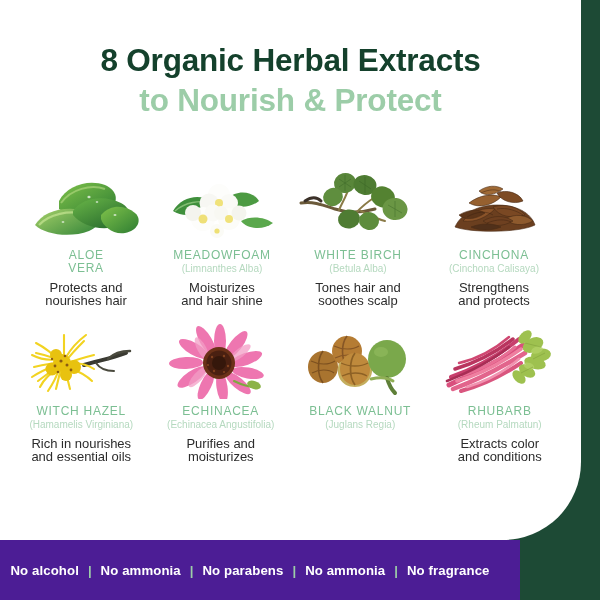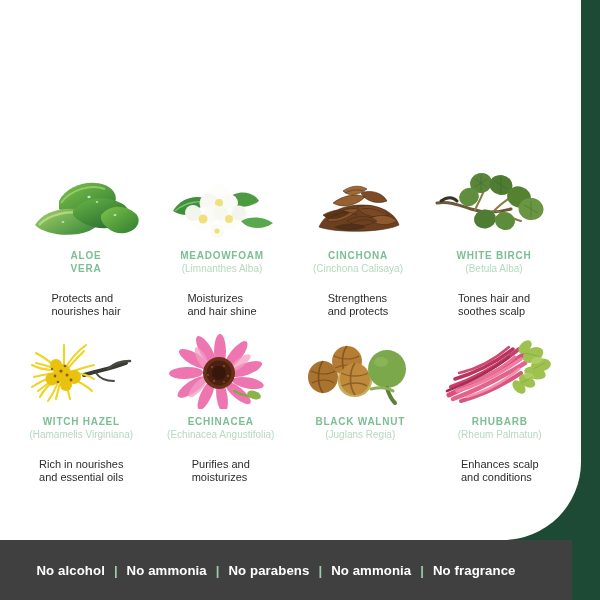--- a/index.html
+++ b/index.html
@@ -93,49 +93,50 @@
     height: 80px;
     position: relative;
     display: flex;
     align-items: flex-end;
     justify-content: center;
   }
   .art svg { display: block; }
 
   .name {
     margin-top: 6px;
-    font-size: 10px;
-    font-weight: bold;
+    font-size: 12px;
+    font-weight: normal;
     letter-spacing: 0.75px;
     color: #7cbf93;
-    text-align: left;
+    text-align: right;
     line-height: 13px;
     text-transform: uppercase;
   }
   .latin {
     font-size: 10px;
     color: #b5d9bf;
     text-align: left;
     line-height: 13px;
   }
   .desc {
-    margin-top: 17px;
-    font-size: 11px;
+    margin-top: 7px;
+    font-size: 13px;
     color: #2c2c2c;
+    text-align: center;
     line-height: 12.5px;
   }
 
   
   #footer {
     position: absolute;
     left: 0;
     bottom: 0;
-    width: 572px;
+    width: 520px;
     height: 60px;
-    background: #404040;
+    background: #4c1d95;
     display: flex;
     align-items: center;
     justify-content: center;
     z-index: 6;
   }
   .footer-inner {
     display: flex;
     align-items: center;
     transform: translateX(-10px);
   }
@@ -154,20 +155,24 @@
   }
 </style>
 </head>
 <body>
 
 <div id="page">
 
   <div id="card"></div>
   <div id="card-skirt"></div>
 
+  <div class="headline">
+    <div class="headline-l1">8 Organic Herbal Extracts</div>
+    <div class="headline-l2">to Nourish &amp; Protect</div>
+  </div>
 
   <div id="grid">
 
     <div class="row">
 
       <div class="cell">
         <div class="art">
           <svg width="118" height="80" viewBox="0 0 118 80">
             <defs>
               <linearGradient id="aloeA" x1="0" y1="0" x2="1" y2="1">
@@ -239,51 +244,20 @@
         <div class="latin">(Limnanthes Alba)</div>
         <div class="desc">
           <span>Moisturizes</span><br>
           <span>and hair shine</span>
         </div>
       </div>
 
       <div class="cell">
         <div class="art">
           <svg width="118" height="80" viewBox="0 0 118 80">
-            <g stroke="#4a2c16" stroke-width="0.6">
-              <path d="M20 64 C26 50 44 42 62 42 C82 42 96 50 100 62 C84 70 36 70 20 64 Z" fill="#6b3f1f"></path>
-              <path d="M28 58 C36 48 50 44 60 46 C52 54 40 60 28 58 Z" fill="#8a5329"></path>
-              <path d="M58 44 C70 40 84 44 90 52 C78 56 64 54 58 44 Z" fill="#7a4823"></path>
-              <path d="M34 40 C44 32 58 30 66 34 C58 42 44 46 34 40 Z" fill="#96602f"></path>
-              <path d="M62 30 C72 26 84 30 88 38 C78 42 66 38 62 30 Z" fill="#7d4b24"></path>
-              <path d="M44 28 C52 22 62 22 68 26 C60 32 50 34 44 28 Z" fill="#a06a35"></path>
-              <path d="M24 52 C34 46 44 46 50 50 C42 56 30 58 24 52 Z" fill="#5c3519"></path>
-              <path d="M70 56 C80 50 92 52 98 58 C88 64 76 62 70 56 Z" fill="#8e5a2d"></path>
-              <path d="M48 58 C58 52 70 52 78 58 C68 64 56 64 48 58 Z" fill="#6e4020"></path>
-              <path d="M36 64 C46 60 58 60 66 64 C56 68 44 68 36 64 Z" fill="#50301a"></path>
-            </g>
-            <g stroke="#3a2110" stroke-width="0.8" opacity="0.55" fill="none">
-              <path d="M32 54 C42 48 52 48 58 52"></path>
-              <path d="M62 46 C72 44 82 48 88 52"></path>
-              <path d="M46 30 C54 26 62 26 66 29"></path>
-              <path d="M52 60 C62 56 70 56 76 59"></path>
-            </g>
-          </svg>
-        </div>
-        <div class="name">CINCHONA</div>
-        <div class="latin">(Cinchona Calisaya)</div>
-        <div class="desc">
-          <span>Strengthens</span><br>
-          <span>and protects</span>
-        </div>
-      </div>
-
-      <div class="cell">
-        <div class="art">
-          <svg width="118" height="80" viewBox="0 0 118 80">
             <path d="M2 40 C14 38 24 42 36 46 C48 50 62 50 76 46" stroke="#6b5a3a" stroke-width="3" fill="none" stroke-linecap="round"></path>
             <path d="M6 38 C12 34 18 34 22 38" stroke="#3b3128" stroke-width="3" fill="none" stroke-linecap="round"></path>
             <path d="M40 47 C44 38 48 32 50 24" stroke="#8a7a47" stroke-width="2" fill="none" stroke-linecap="round"></path>
             <path d="M58 49 C64 42 70 38 76 34" stroke="#8a7a47" stroke-width="2" fill="none" stroke-linecap="round"></path>
             <path d="M62 48 C70 52 78 56 86 58" stroke="#8a7a47" stroke-width="2" fill="none" stroke-linecap="round"></path>
             <ellipse cx="46" cy="20" rx="11" ry="10" fill="#59863a" transform="rotate(-14 46 20)"></ellipse>
             <ellipse cx="66" cy="22" rx="11.5" ry="10" fill="#4e7c32" transform="rotate(10 66 22)"></ellipse>
             <ellipse cx="34" cy="34" rx="10" ry="9" fill="#5f8e3e" transform="rotate(-20 34 34)"></ellipse>
             <ellipse cx="84" cy="34" rx="12" ry="10.5" fill="#548231" transform="rotate(16 84 34)"></ellipse>
             <ellipse cx="96" cy="46" rx="12.5" ry="11" fill="#6a9644" transform="rotate(8 96 46)"></ellipse>
@@ -294,20 +268,51 @@
               <path d="M66 14 L66 30 M60 18 L72 26"></path>
               <path d="M96 38 L96 54 M89 42 L103 50"></path>
             </g>
           </svg>
         </div>
         <div class="name">WHITE BIRCH</div>
         <div class="latin">(Betula Alba)</div>
         <div class="desc">
           <span>Tones hair and</span><br>
           <span>soothes scalp</span>
+        </div>
+      </div>
+
+      <div class="cell">
+        <div class="art">
+          <svg width="118" height="80" viewBox="0 0 118 80">
+            <g stroke="#4a2c16" stroke-width="0.6">
+              <path d="M20 64 C26 50 44 42 62 42 C82 42 96 50 100 62 C84 70 36 70 20 64 Z" fill="#6b3f1f"></path>
+              <path d="M28 58 C36 48 50 44 60 46 C52 54 40 60 28 58 Z" fill="#8a5329"></path>
+              <path d="M58 44 C70 40 84 44 90 52 C78 56 64 54 58 44 Z" fill="#7a4823"></path>
+              <path d="M34 40 C44 32 58 30 66 34 C58 42 44 46 34 40 Z" fill="#96602f"></path>
+              <path d="M62 30 C72 26 84 30 88 38 C78 42 66 38 62 30 Z" fill="#7d4b24"></path>
+              <path d="M44 28 C52 22 62 22 68 26 C60 32 50 34 44 28 Z" fill="#a06a35"></path>
+              <path d="M24 52 C34 46 44 46 50 50 C42 56 30 58 24 52 Z" fill="#5c3519"></path>
+              <path d="M70 56 C80 50 92 52 98 58 C88 64 76 62 70 56 Z" fill="#8e5a2d"></path>
+              <path d="M48 58 C58 52 70 52 78 58 C68 64 56 64 48 58 Z" fill="#6e4020"></path>
+              <path d="M36 64 C46 60 58 60 66 64 C56 68 44 68 36 64 Z" fill="#50301a"></path>
+            </g>
+            <g stroke="#3a2110" stroke-width="0.8" opacity="0.55" fill="none">
+              <path d="M32 54 C42 48 52 48 58 52"></path>
+              <path d="M62 46 C72 44 82 48 88 52"></path>
+              <path d="M46 30 C54 26 62 26 66 29"></path>
+              <path d="M52 60 C62 56 70 56 76 59"></path>
+            </g>
+          </svg>
+        </div>
+        <div class="name">CINCHONA</div>
+        <div class="latin">(Cinchona Calisaya)</div>
+        <div class="desc">
+          <span>Strengthens</span><br>
+          <span>and protects</span>
         </div>
       </div>
     </div>
 
     <div class="row">
 
       <div class="cell">
         <div class="art">
           <svg width="118" height="80" viewBox="0 0 118 80">
             <path d="M62 46 C74 42 88 40 104 34" stroke="#3a3a32" stroke-width="4" fill="none" stroke-linecap="round"></path>
@@ -453,21 +458,21 @@
               <ellipse cx="88" cy="47" rx="5.5" ry="3.2" transform="rotate(22 88 47)"></ellipse>
             </g>
             <g stroke="#7d9c3a" stroke-width="0.8" opacity="0.65" fill="none">
               <path d="M84 24 L100 28 M92 40 L104 34 M80 54 L92 48"></path>
             </g>
           </svg>
         </div>
         <div class="name">RHUBARB</div>
         <div class="latin">(Rheum Palmatun)</div>
         <div class="desc">
-          <span>Enhances scalp</span><br>
+          <span>Extracts color</span><br>
           <span>and conditions</span>
         </div>
       </div>
     </div>
   </div>
 
   <div id="footer">
     <div class="footer-inner">
       <span class="claim">No alcohol</span>
       <span class="sep">|</span>

